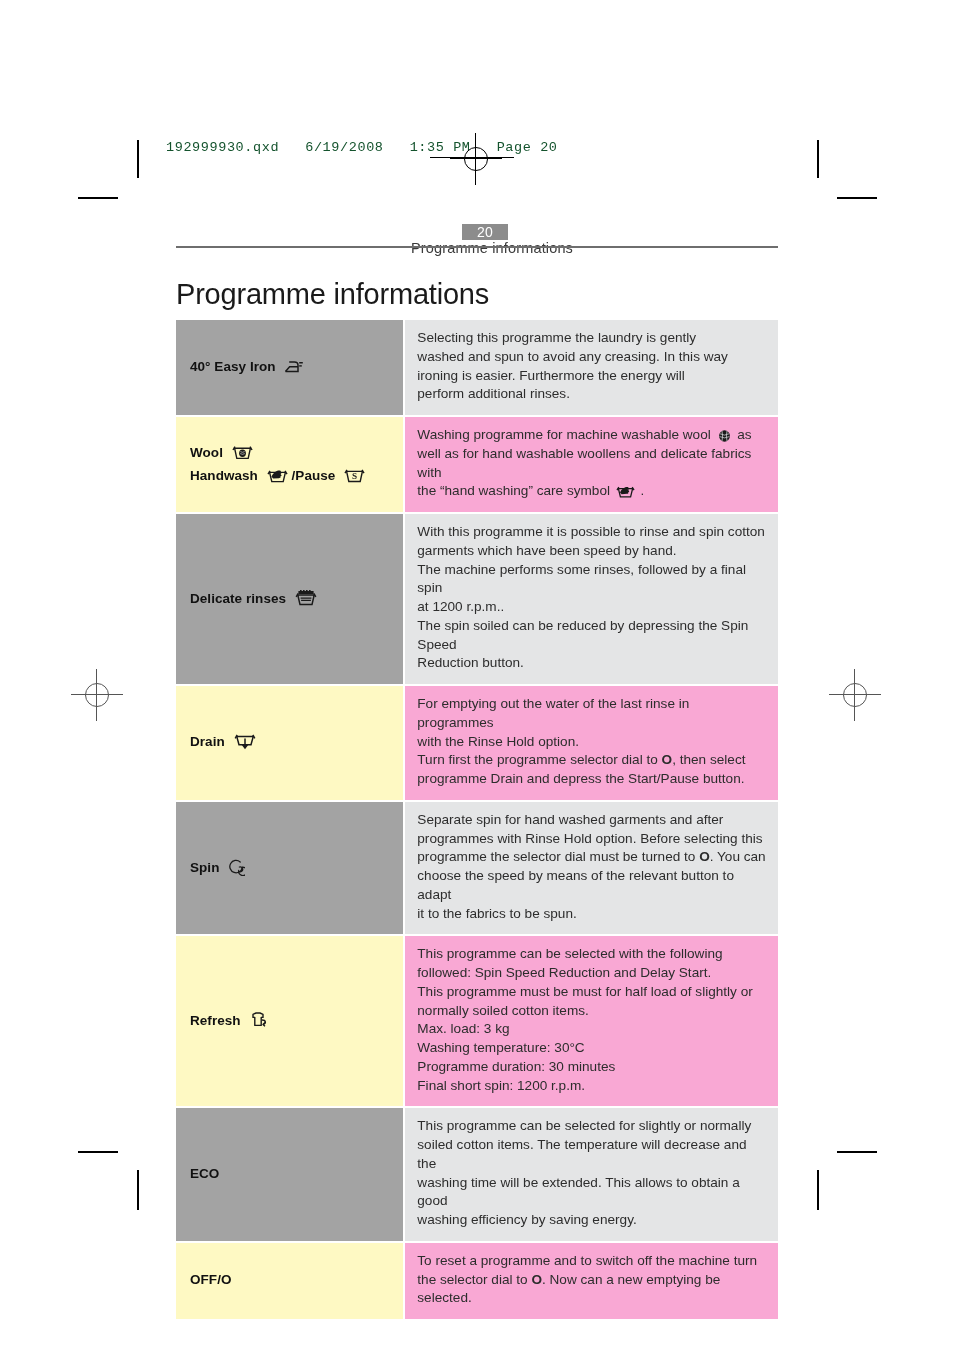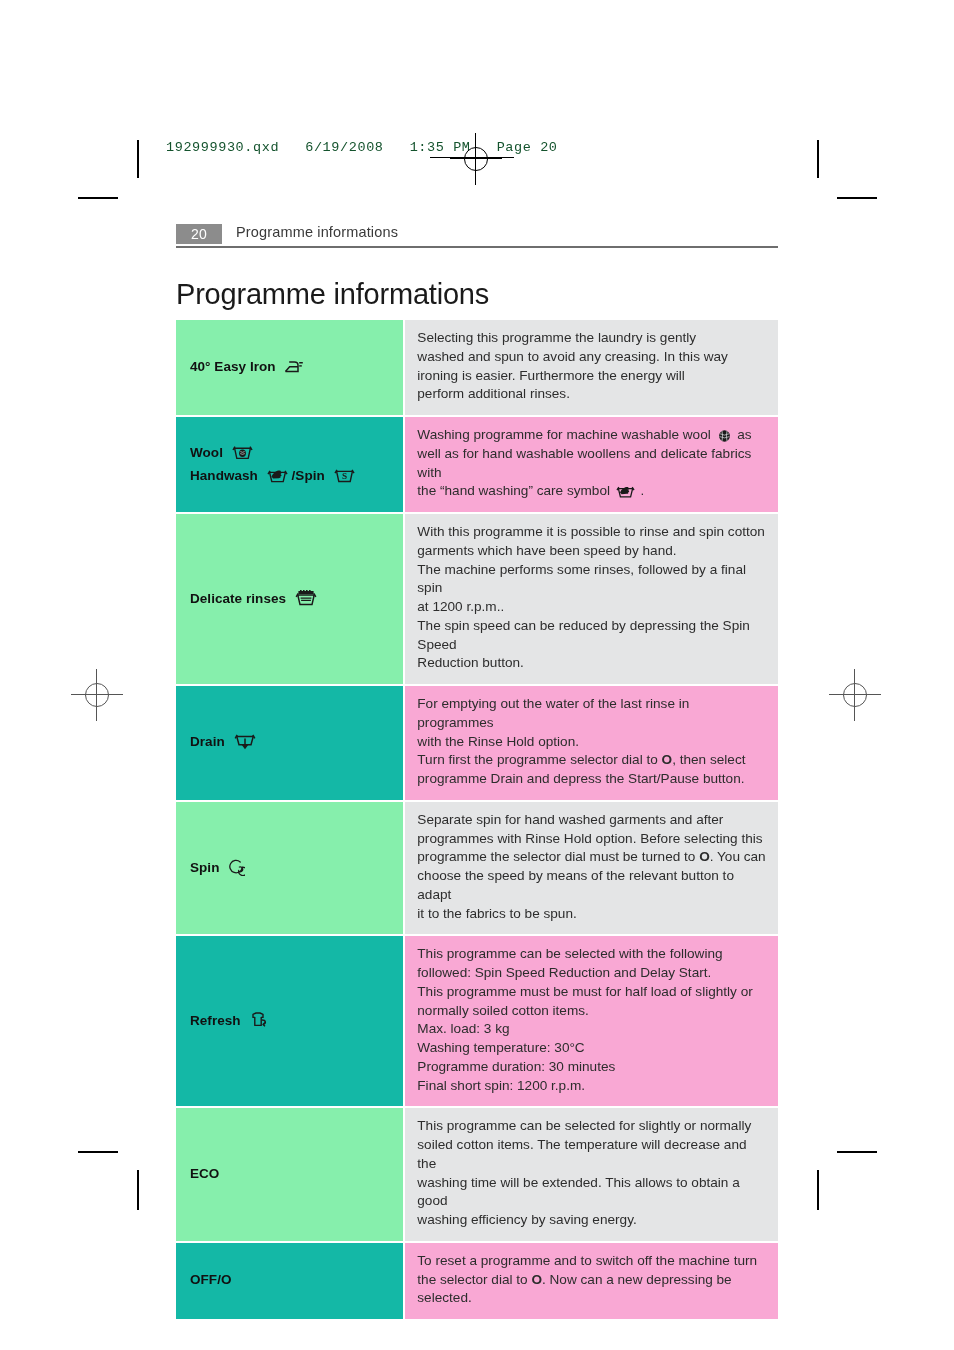--- a/index.html
+++ b/index.html
@@ -51,24 +51,26 @@
   .stamp-reg .circ {
     position: absolute; left: 14px; top: 14px; width: 24px; height: 24px;
     border: 1px solid #000; border-radius: 50%; box-sizing: border-box;
   }
   .stamp-reg .vl { position:absolute; left:25px; top:0; width:1px; height:52px; background:#000; }
   .stamp-reg .hl { position:absolute; left:0; top:25px; width:52px; height:1px; background:#000; }
 
   
   .runhead {
     position: absolute;
-    left: 176px; top: 224px;
+    left: 184px; top: 224px;
     width: 602px;
     height: 22px;
     display: flex;
+    align-items: center;
+    flex-direction: column;
   }
   .runhead-num {
     background: #8c8c8c;
     color: #ffffff;
     font-size: 14px;
     font-weight: 400;
     width: 46px;
     height: 20px;
     display: flex;
     align-items: center;
@@ -122,23 +124,23 @@
   .col-desc {
     width: 374px;
     font-size: 13.6px;
     line-height: 1.38;
     color: #2d2d2d;
     vertical-align: middle;
     padding-left: 12px !important;
     padding-right: 12px !important;
   }
   
-  .shade-light .col-name { background: #86efac; }
+  .shade-light .col-name { background: #a3a3a3; }
   .shade-light .col-desc { background: #e4e5e6; }
-  .shade-dark  .col-name { background: #14b8a6; margin-left: 33px; }
+  .shade-dark  .col-name { background: #fef9c3; margin-left: 33px; }
   .shade-dark  .col-desc { background: #f9a8d4; }
   .gutter { width: 2px; padding: 0 !important; background: #ffffff; }
   .rowgap td { height: 2px; padding: 0 !important; background: #ffffff; font-size:0; line-height:0; }
 
   .desc-line { display: block; }
   .b { font-weight: bold; }
 
   
   .ico {
     display: inline-block;
@@ -246,21 +248,21 @@
         <span class="ico">
           <svg width="21" height="17" viewBox="0 0 21 17">
             <path d="M2.6 5.4 L18.4 5.4 L16.2 14.6 L4.8 14.6 Z" fill="none" stroke="#1a1a1a" stroke-width="1.4"></path>
             <path d="M1.0 7.2 L3.0 3.8" stroke="#1a1a1a" stroke-width="1.4" fill="none"></path>
             <path d="M18.0 3.8 L20.0 7.2" stroke="#1a1a1a" stroke-width="1.4" fill="none"></path>
             <path d="M4.5 9.8 C6.0 5.6 10.0 3.0 13.0 3.6 C14.6 4.0 14.0 5.6 12.4 6.2
                      C14.4 5.6 15.0 7.0 13.4 7.8 C15.0 7.6 15.0 9.0 13.2 9.6
                      C14.2 10.0 13.6 11.0 12.0 11.2 L6.2 11.6 Z" fill="#1a1a1a"></path>
           </svg>
         </span>
-        <span>/Spin</span>
+        <span>/Pause</span>
         <span class="ico">
           <svg width="21" height="17" viewBox="0 0 21 17">
             <path d="M2.6 4.4 L18.4 4.4 L16.2 14.5 L4.8 14.5 Z" fill="none" stroke="#1a1a1a" stroke-width="1.4"></path>
             <path d="M1.0 6.2 L3.0 2.8" stroke="#1a1a1a" stroke-width="1.4" fill="none"></path>
             <path d="M18.0 2.8 L20.0 6.2" stroke="#1a1a1a" stroke-width="1.4" fill="none"></path>
             <text x="10.5" y="12.4" font-family="Liberation Serif, serif" font-size="9.2" font-weight="bold" fill="#1a1a1a" text-anchor="middle">S</text>
           </svg>
         </span>
       </div>
     </td>
@@ -314,21 +316,21 @@
           <path d="M5.6 8.2 L16.4 8.2 M6.1 10.4 L15.9 10.4" stroke="#1a1a1a" stroke-width="1.2"></path>
         </svg>
       </span>
     </td>
     <td class="gutter"></td>
     <td class="col-desc">
       <span class="desc-line">With this programme it is possible to rinse and spin cotton</span>
       <span class="desc-line">garments which have been speed by hand.</span>
       <span class="desc-line">The machine performs some rinses, followed by a final spin</span>
       <span class="desc-line">at 1200 r.p.m..</span>
-      <span class="desc-line">The spin speed can be reduced by depressing the Spin Speed</span>
+      <span class="desc-line">The spin soiled can be reduced by depressing the Spin Speed</span>
       <span class="desc-line">Reduction button.</span>
     </td>
   </tr>
   <tr class="rowgap">
         <td colspan="3"></td>
       </tr>
 
   <tr class="shade-dark">
     <td class="col-name">
       <span>Drain</span>
@@ -426,20 +428,20 @@
       </tr>
 
   <tr class="shade-dark">
     <td class="col-name">
       <span>OFF/O</span>
     </td>
     <td class="gutter"></td>
     <td class="col-desc">
       <span class="desc-line">To reset a programme and to switch off the machine turn</span>
       <span class="desc-line">
-        <span>the selector dial to </span><span class="b">O</span><span>. Now can a new depressing be</span>
+        <span>the selector dial to </span><span class="b">O</span><span>. Now can a new emptying be</span>
       </span>
       <span class="desc-line">selected.</span>
     </td>
   </tr>
 
   </tbody>
 </table>
 
 </body></html>

